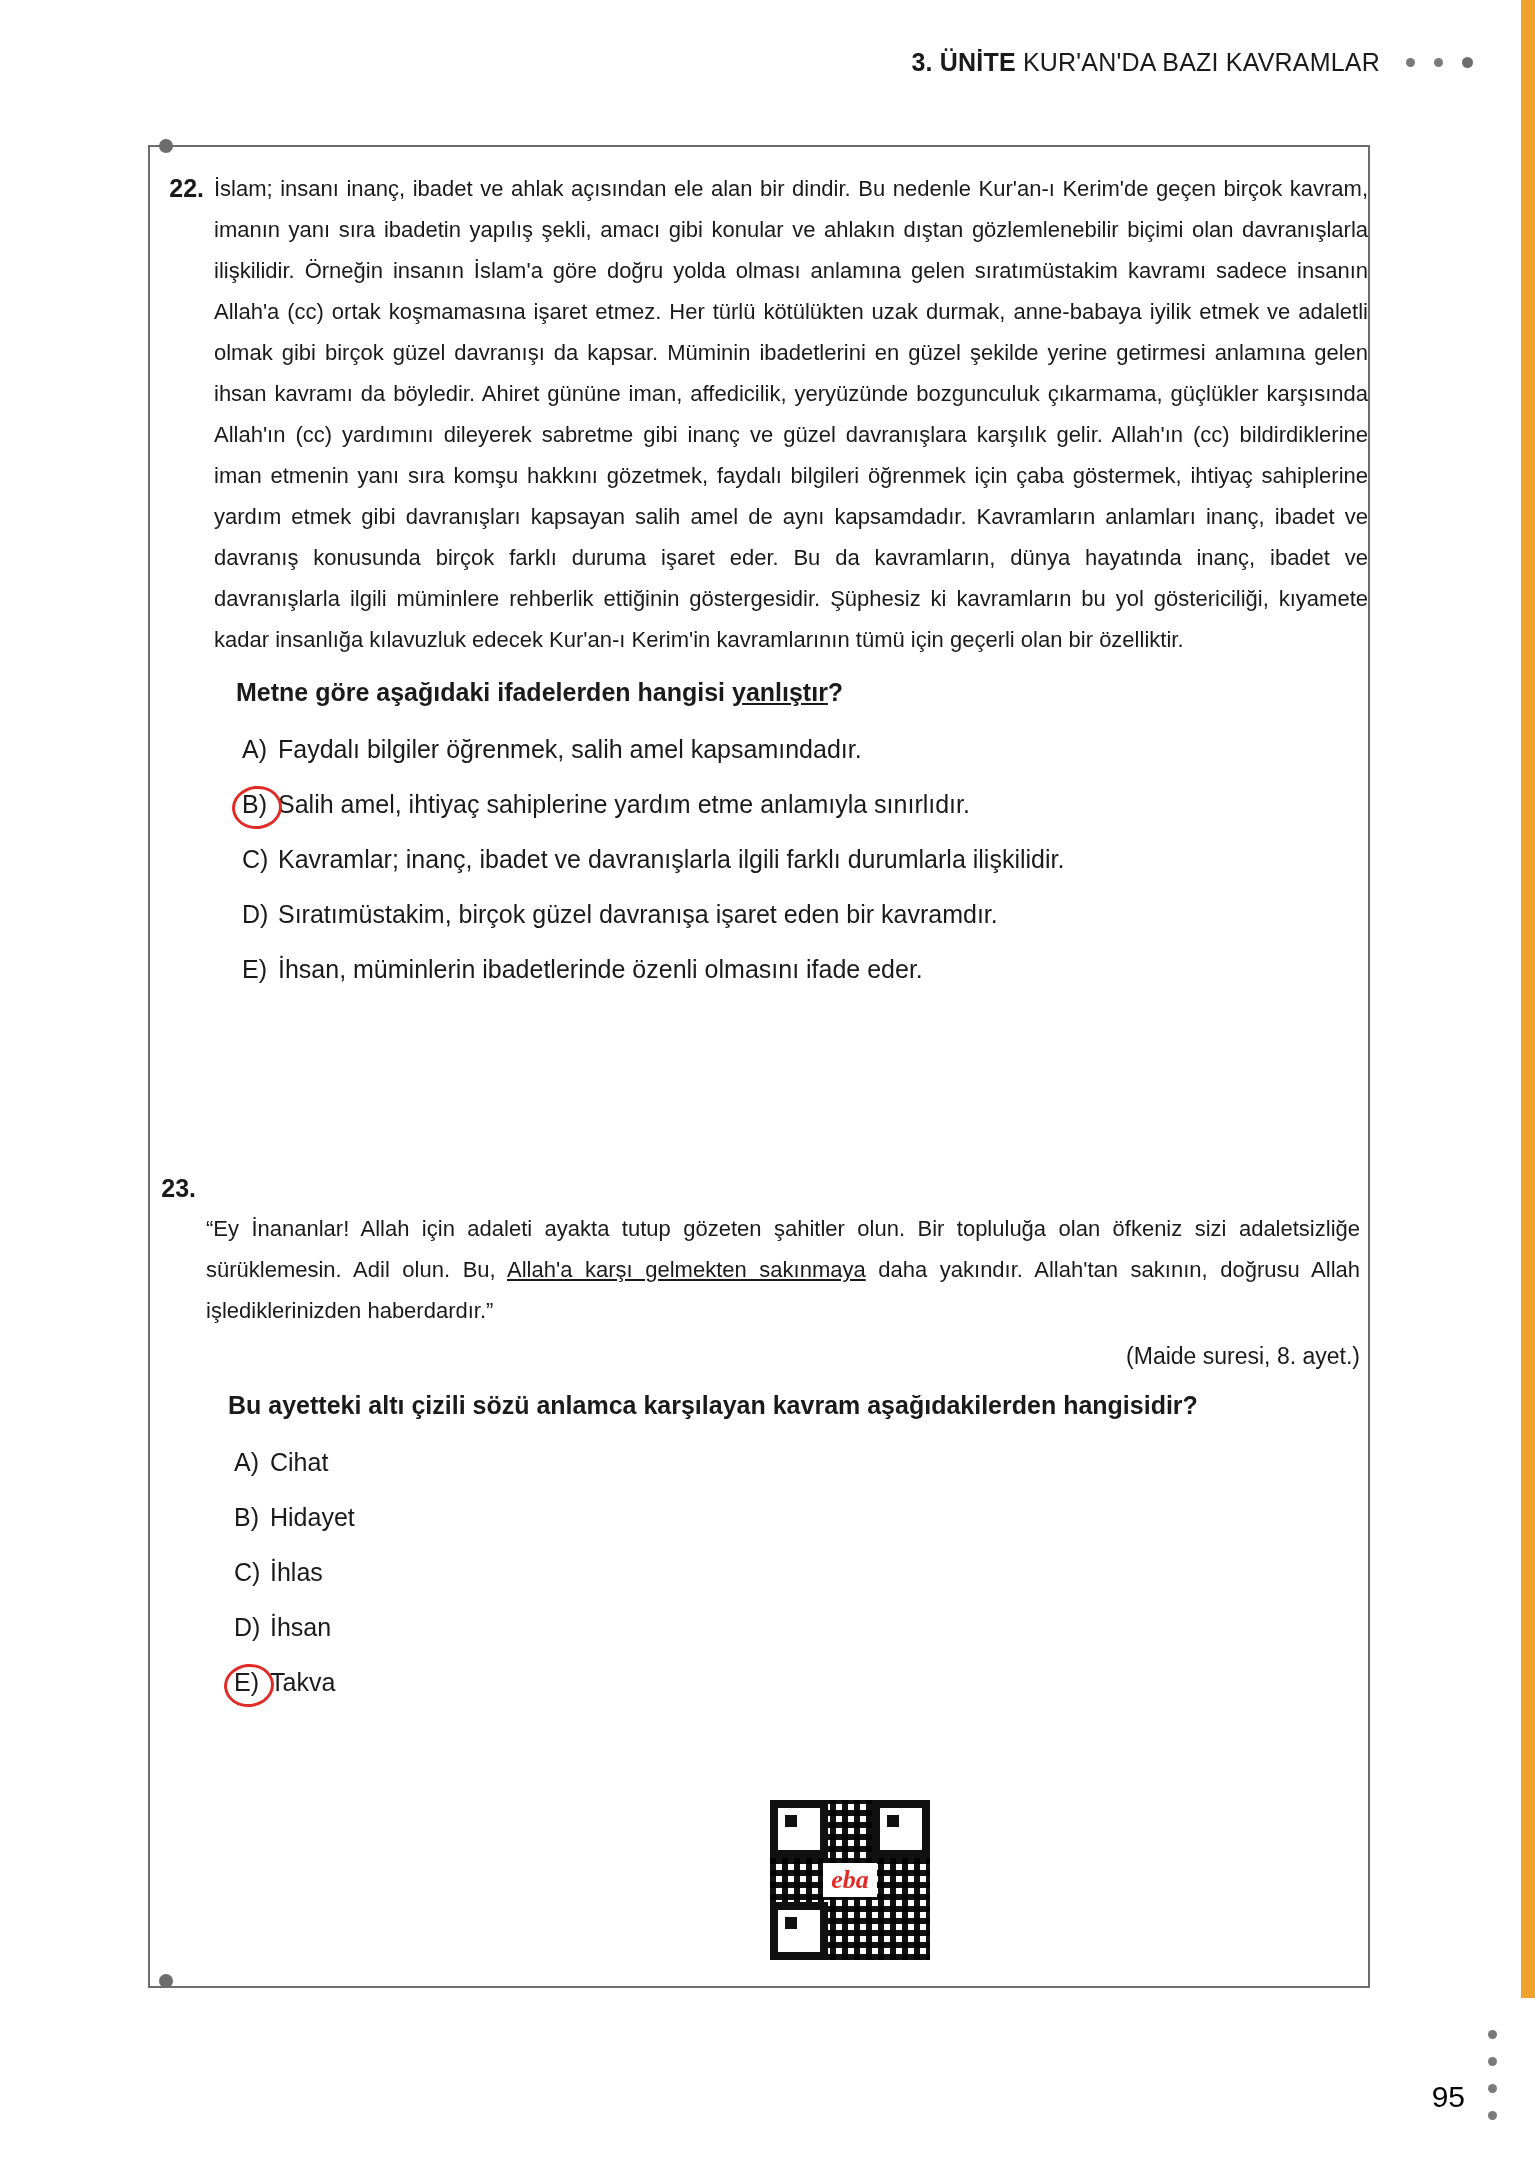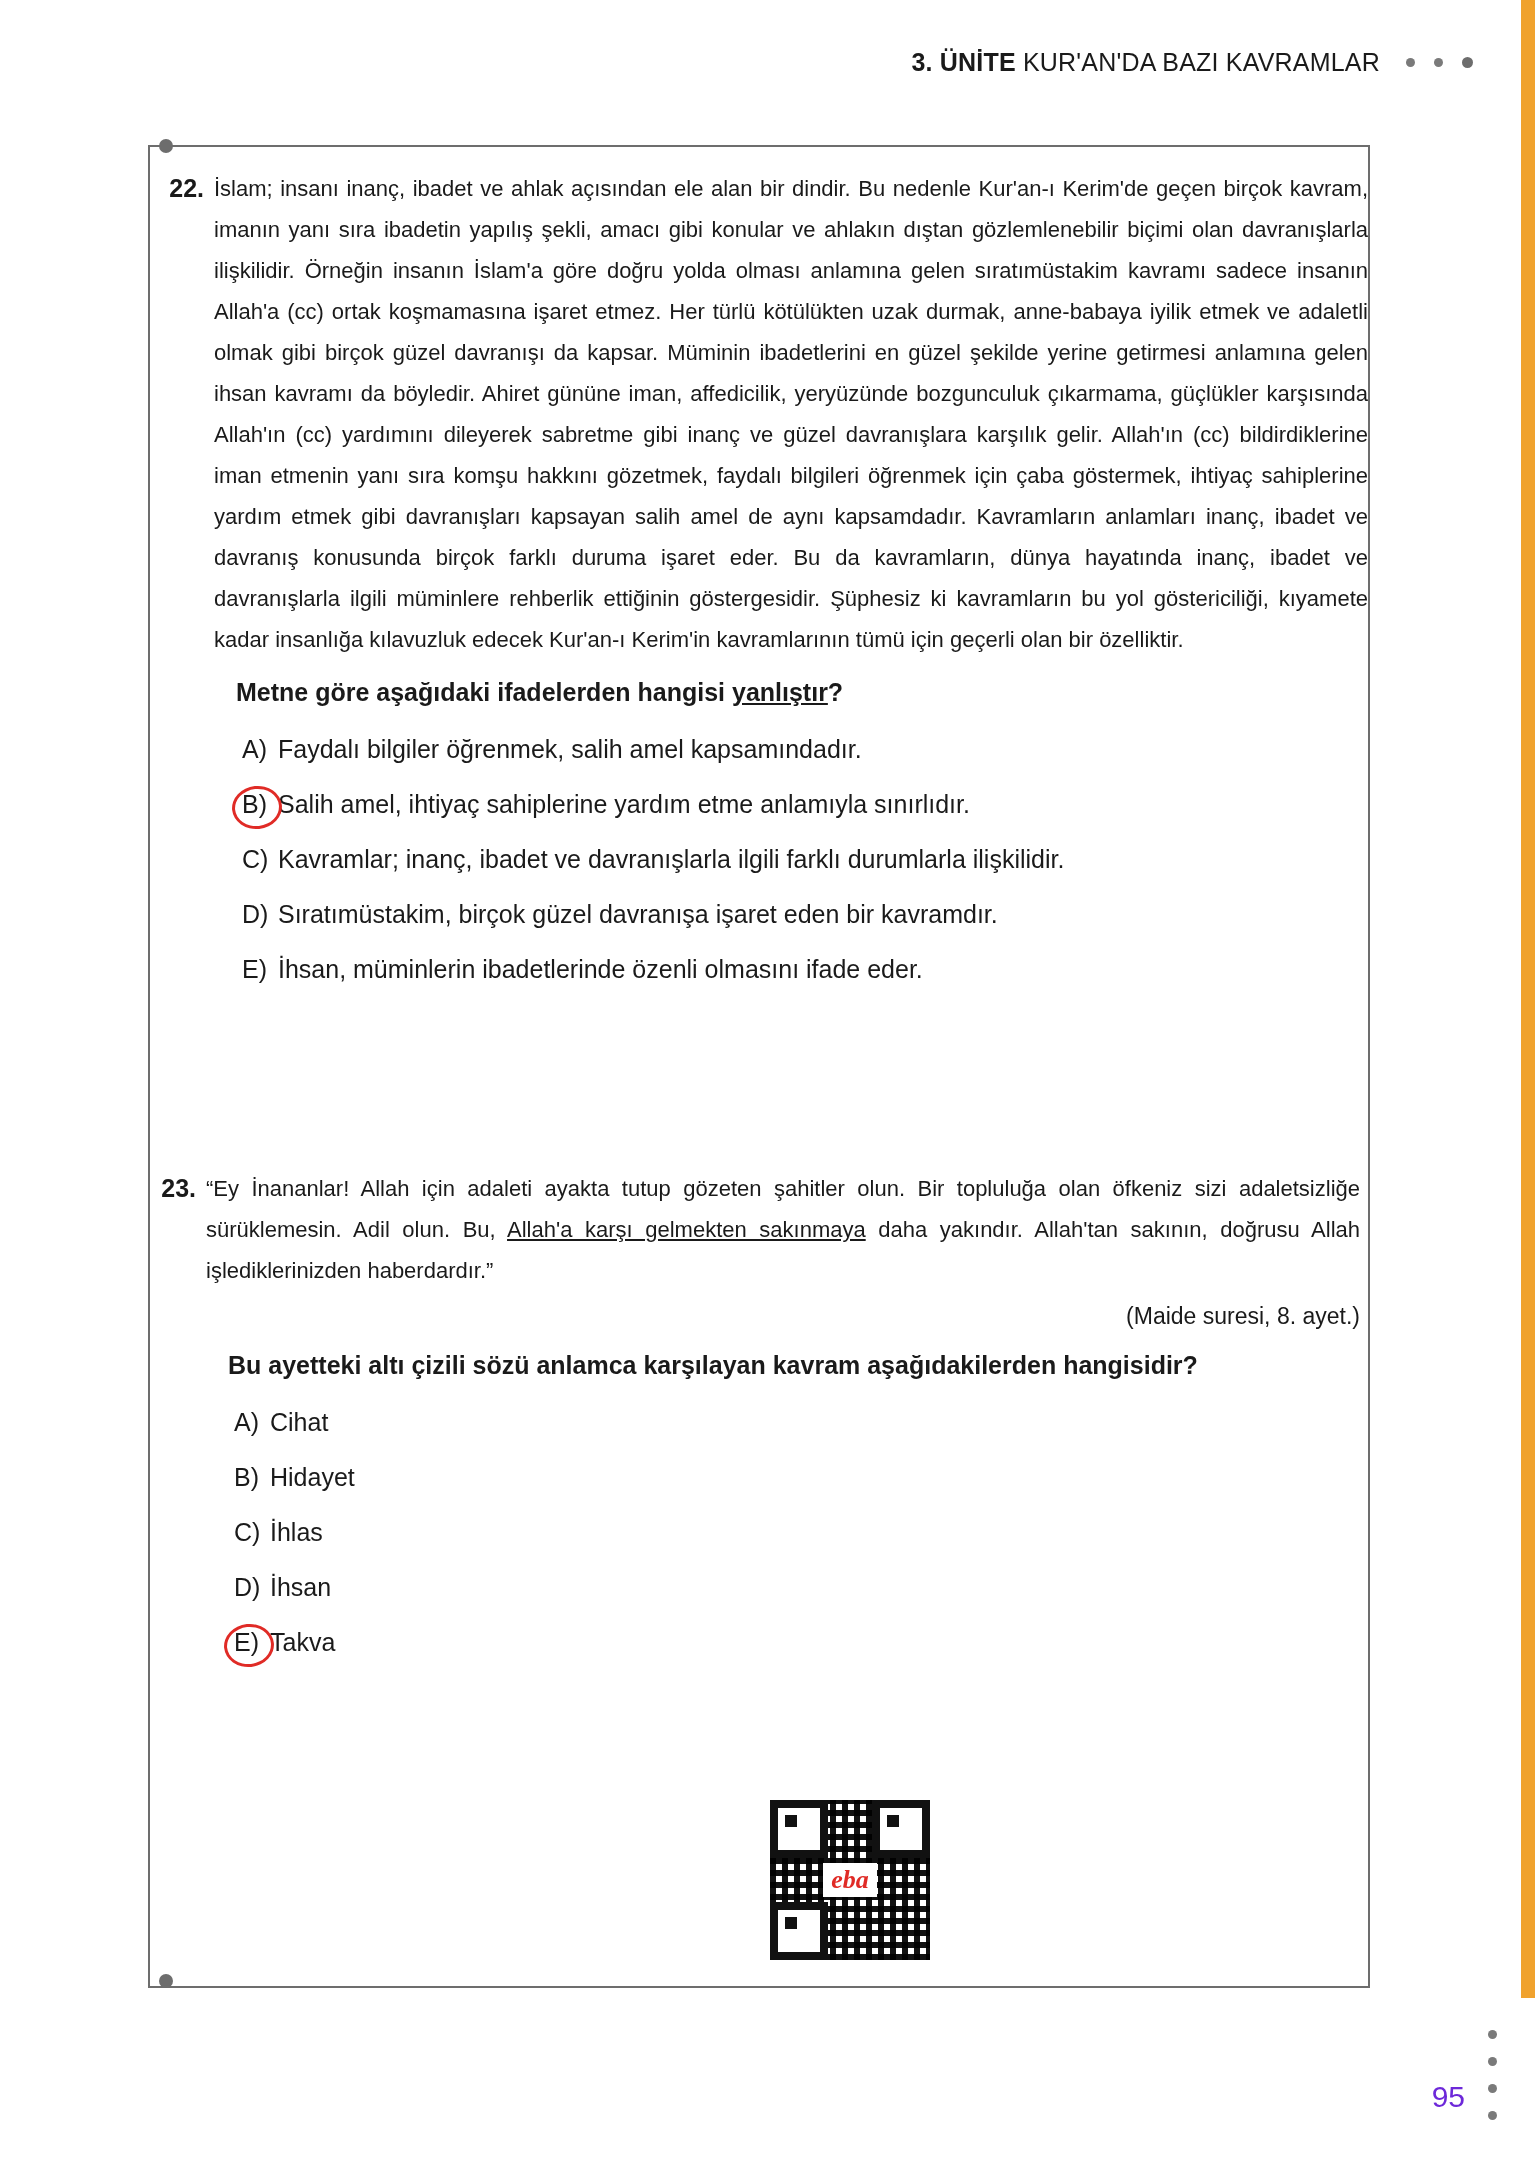--- a/index.html
+++ b/index.html
@@ -107,21 +107,21 @@
   .q-body {
     flex: 1 1 auto;
   }
   .q-text {
     font-size: 22px;
     line-height: 41px;
     text-align: justify;
     text-justify: inter-word;
     hyphens: none;
   }
-  .q-text.q23-text { text-align: justify; }
+  .q-text.q23-text { text-align: justify; margin-top: 40px; }
 
   .prompt {
     font-weight: 700;
     font-size: 25px;
     line-height: 41px;
     margin-top: 12px;
     margin-left: 22px;
   }
   .prompt .underline { text-decoration: underline; }
 
@@ -240,21 +240,21 @@
   .fdot {
     width: 9px; height: 9px;
     border-radius: 50%;
     background: #7a7a7a;
   }
   .page-number {
     position: absolute;
     right: 70px;
     top: 2080px;
     font-size: 30px;
-    color: #6d28d9;
+    color: #000000;
   }
 </style>
 </head>
 <body>
 
 <div class="edge-bar"></div>
 <div class="edge-bar-tail"></div>
 
 <div class="page-header">
   <div class="header-text">

